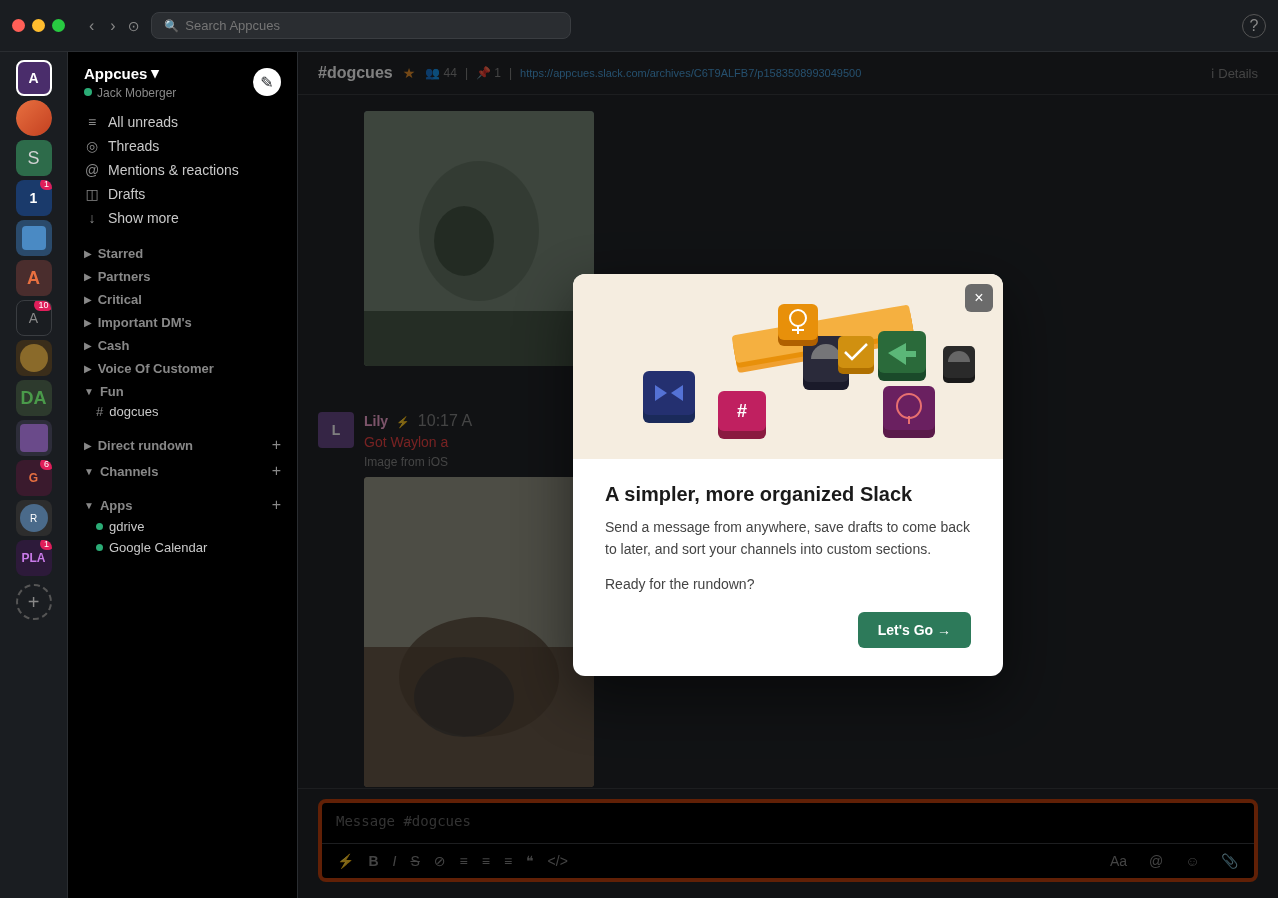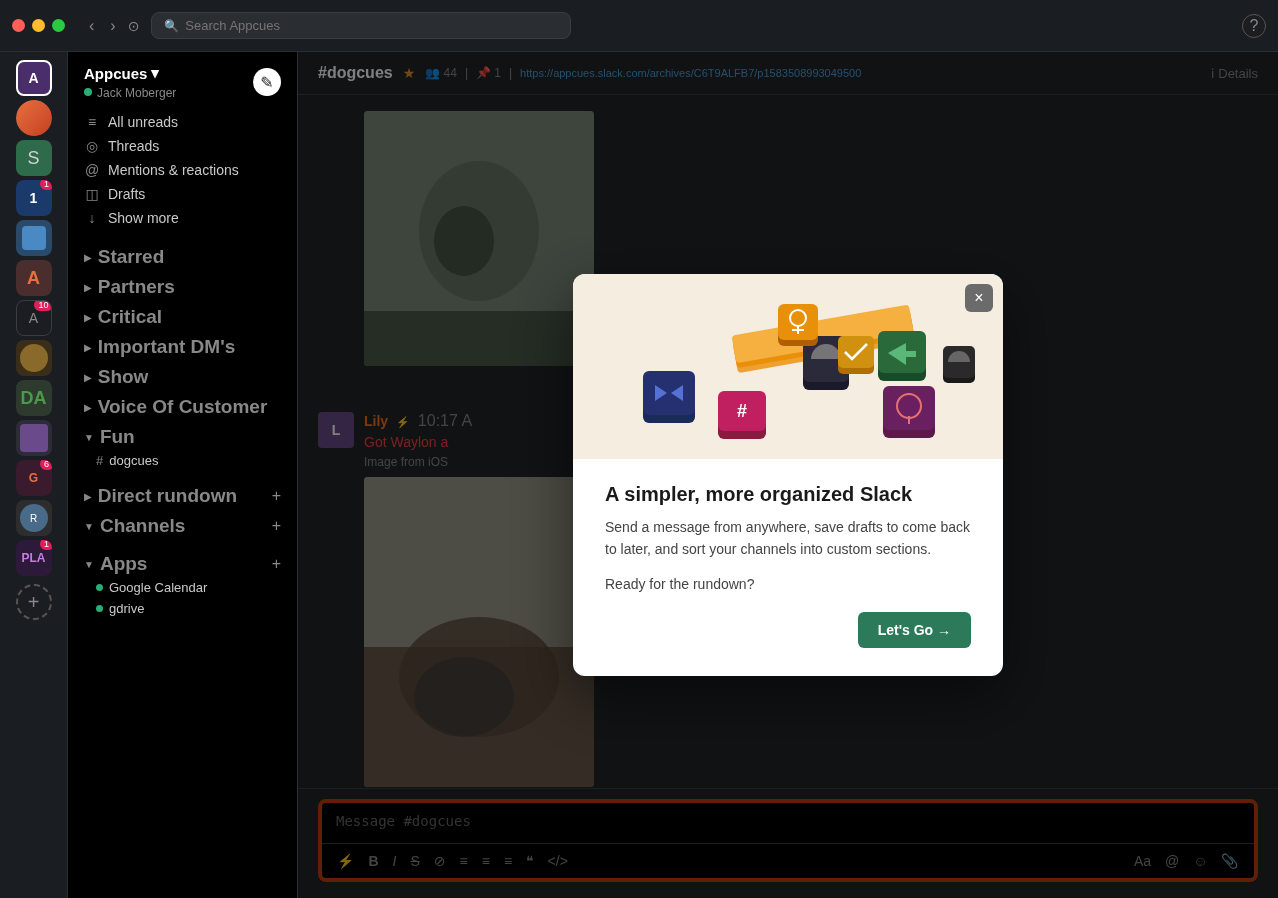--- a/index.html
+++ b/index.html
@@ -110,21 +110,21 @@
     .section-header {
       display: flex;
       align-items: center;
       gap: 6px;
       padding: 6px 16px 2px;
       cursor: pointer;
       font-size: 13px;
       color: #888;
     }
     .section-toggle { font-size: 10px; }
-    .section-label { font-weight: 600; font-size: 19px; color: #888; }
+    .section-label { font-weight: 600; font-size: 13px; color: #888; }
     .section-add { margin-left: auto; font-size: 16px; color: #888; cursor: pointer; }
 
     .channel-item {
       display: flex;
       align-items: center;
       gap: 6px;
       padding: 3px 16px 3px 28px;
       cursor: pointer;
       font-size: 13px;
       color: #c9c9c9;
@@ -177,21 +177,21 @@
       border: 1px solid #3a3d41;
       border-radius: 20px;
       font-size: 12px;
     }
 
     .message-group { display: flex; gap: 10px; margin-bottom: 12px; }
     .avatar-block { width: 36px; flex-shrink: 0; }
     .avatar-placeholder { width: 36px; height: 36px; border-radius: 4px; background: #4a4a4a; display: flex; align-items: center; justify-content: center; font-size: 14px; color: #fff; font-weight: 600; }
     .msg-body { flex: 1; }
     .msg-header { display: flex; align-items: baseline; gap: 8px; margin-bottom: 2px; }
-    .msg-author { font-size: 14px; font-weight: 700; color: #f97316; }
+    .msg-author { font-size: 14px; font-weight: 700; color: #f9a8d4; }
     .msg-time { font-size: 16px; color: #888; }
     .msg-text { font-size: 14px; color: #ef4444; line-height: 1.5; }
     .msg-image-container { margin-top: 8px; }
     .dog-image-1 { width: 230px; height: 255px; background: linear-gradient(135deg, #5a6a7a 0%, #4a5a6a 50%, #6a7a5a 100%); border-radius: 4px; }
     .dog-image-2 { width: 230px; height: 310px; background: linear-gradient(135deg, #7a6a5a 0%, #8a7a6a 50%, #6a5a4a 100%); border-radius: 4px; }
     .replies-bar {
       display: flex; align-items: center; gap: 6px;
       margin-top: 6px; font-size: 12px; color: #4a9eda;
       cursor: pointer;
     }
@@ -228,21 +228,21 @@
       align-items: center;
       gap: 4px;
       padding: 6px 10px;
       border-top: 1px solid #3a3d41;
     }
     .toolbar-btn {
       background: none; border: none; color: #888;
       cursor: pointer; font-size: 14px; padding: 3px 5px;
       border-radius: 4px;
     }
-    .toolbar-right { margin-left: auto; display: flex; gap: 4px; align-items: center; }
+    .toolbar-right { margin-left: auto; display: flex; gap: 12px; align-items: center; }
 
     
     .overlay {
       position: absolute;
       top: 0; left: 0; right: 0; bottom: 0;
       background: rgba(0,0,0,0.5);
       display: flex;
       align-items: center;
       justify-content: center;
       z-index: 100;
@@ -419,21 +419,21 @@
     <div class="section-header">
       <span class="section-toggle">▶</span>
       <span class="section-label">Critical</span>
     </div>
     <div class="section-header">
       <span class="section-toggle">▶</span>
       <span class="section-label">Important DM's</span>
     </div>
     <div class="section-header">
       <span class="section-toggle">▶</span>
-      <span class="section-label">Show</span>
+      <span class="section-label">Cash</span>
     </div>
     <div class="section-header">
       <span class="section-toggle">▶</span>
       <span class="section-label">Voice Of Customer</span>
     </div>
     <div class="section-header">
       <span class="section-toggle">▼</span>
       <span class="section-label">Fun</span>
     </div>
     <div class="channel-item">
@@ -456,25 +456,25 @@
 
     <div style="height:8px;"></div>
 
     <div class="section-header">
       <span class="section-toggle">▼</span>
       <span class="section-label">Apps</span>
       <span class="section-add">+</span>
     </div>
     <div class="channel-item">
       <div class="app-dot" style="background:#2bac76;"></div>
-      <span>Google Calendar</span>
+      <span>gdrive</span>
     </div>
     <div class="channel-item">
       <div class="app-dot" style="background:#2bac76;"></div>
-      <span>gdrive</span>
+      <span>Google Calendar</span>
     </div>
   </div>
 
   <div class="main-content">
 
     <div class="channel-header">
       <span class="channel-name-h">#dogcues</span>
       <span class="channel-star">★</span>
       <div class="channel-meta">
         <span>👥 <span>44</span></span>

